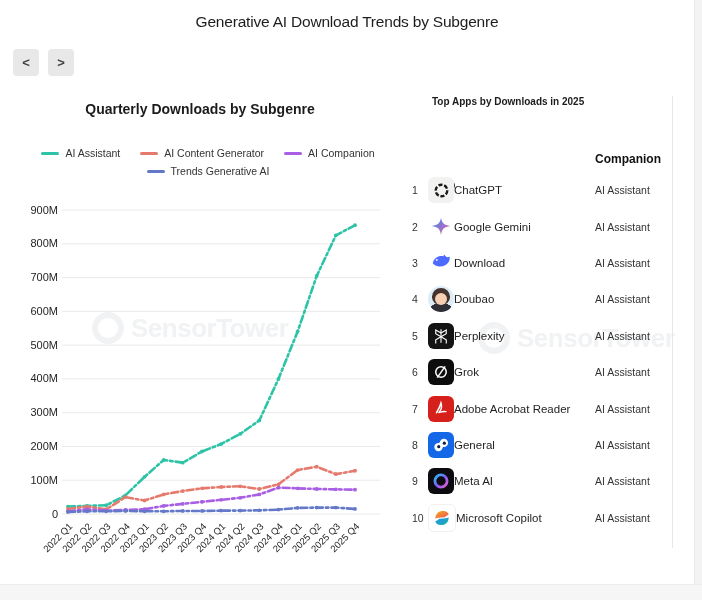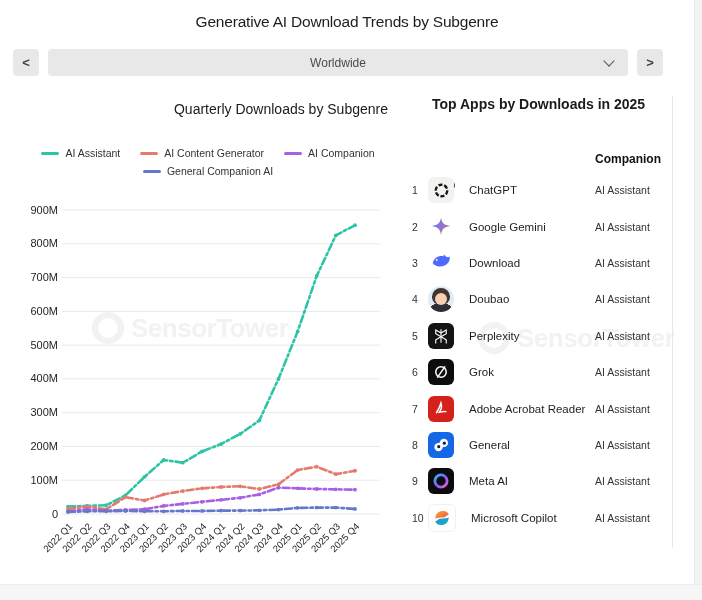--- a/index.html
+++ b/index.html
@@ -17,48 +17,48 @@
   
   .selector{position:absolute;top:49px;left:13px;width:650px;height:27px;display:flex;gap:9px;}
   .nav-btn{width:26px;height:27px;background:#e8e8e8;border:none;border-radius:4px;
     color:#3f3f3f;font-size:13px;font-weight:bold;display:flex;align-items:center;justify-content:center;cursor:pointer;padding:0;}
   .dropdown{flex:1;height:27px;background:#e8e8e8;border-radius:4px;position:relative;
     display:flex;align-items:center;justify-content:center;font-size:12px;color:#4a4a4a;cursor:pointer;}
   .dropdown .chev{position:absolute;right:15px;top:8px;width:7px;height:7px;
     border-right:1.7px solid #555;border-bottom:1.7px solid #555;transform:rotate(45deg);}
 
   
-  .chart-panel-title{position:absolute;top:101px;left:28px;width:360px;text-align:right;
-    font-size:14px;font-weight:normal;color:#1b1b1b;}
+  .chart-panel-title{position:absolute;top:101px;left:20px;width:360px;text-align:center;
+    font-size:14px;font-weight:bold;color:#1b1b1b;}
   .legend{position:absolute;top:147px;left:28px;width:360px;display:flex;flex-direction:column;align-items:center;gap:6px;
     font-size:10.5px;color:#333;}
   .legend-row{display:flex;gap:20px;}
   .legend-item{display:flex;align-items:center;gap:6px;cursor:pointer;}
   .legend-swatch{width:18px;height:3px;border-radius:2px;background:#999;}
   .chart-wrap{position:absolute;left:28px;top:192px;width:366px;height:400px;}
 
   
   .watermark{position:absolute;display:flex;align-items:center;gap:7px;pointer-events:none;
     color:#f0f2f3;font-weight:bold;font-size:26px;letter-spacing:-.5px;}
   .watermark .wm-ring{width:20px;height:20px;border:6px solid #f0f2f3;border-radius:50%;}
   .wm-left{left:92px;top:312px;}
   .wm-right{left:478px;top:322px;}
 
   
   .right-panel{position:absolute;left:412px;top:96px;width:262px;}
-  .right-panel-title{font-size:14px;font-weight:bold;color:#1b1b1b;padding-left:20px;}
+  .right-panel-title{font-size:10px;font-weight:bold;color:#1b1b1b;padding-left:20px;}
   .table-head{position:absolute;top:56px;left:0;width:262px;font-size:12px;font-weight:bold;color:#111;}
   .table-head .col-app{position:absolute;left:20px;margin-top:26px;}
   .table-head .col-sub{position:absolute;left:183px;}
   .rows{position:absolute;top:76px;left:0;width:262px;}
   .app-row{position:relative;height:36.4px;display:flex;align-items:center;cursor:pointer;}
   .rank{width:13px;font-size:10.5px;color:#333;text-align:left;flex:0 0 13px;}
   .ic{width:26px;height:26px;border-radius:6px;margin-left:3px;flex:0 0 26px;
     display:flex;align-items:center;justify-content:center;position:relative;overflow:hidden;}
-  .app-name{margin-left:15px;font-size:11.5px;color:#1e1e1e;white-space:nowrap;}
+  .app-name{margin-left:0;font-size:11.5px;color:#1e1e1e;white-space:nowrap;}
   .app-sub{position:absolute;left:183px;font-size:10.5px;color:#333;}
   .panel-divider{position:absolute;left:672px;top:96px;width:1px;height:452px;background:#e7e7e7;}
 
   
   .ic-chatgpt{background:#f2f2f0;}
   .ic-gemini{background:transparent;}
   .ic-deepseek{background:#ffffff;}
   .ic-doubao{border-radius:50%;background:radial-gradient(circle at 50% 118%, #2e2e36 0 42%, transparent 43%), #dcedf8;}
   .ic-doubao::before{content:"";position:absolute;left:4px;top:2px;width:18px;height:17px;border-radius:50% 50% 46% 46%;background:#43322e;}
   .ic-doubao::after{content:"";position:absolute;left:7px;top:7px;width:12px;height:12px;border-radius:50%;background:#f4cfb3;}
@@ -69,24 +69,20 @@
   .ic-metaai{background:#0b0b10;}
   .ic-copilot{background:#ffffff;border:1px solid #f0f0f0;}
 </style>
 </head>
 <body>
 
 <div class="app-title">Generative AI Download Trends by Subgenre</div>
 
 <div class="selector">
   <button class="nav-btn">&lt;</button>
-  <div class="dropdown">
-    <span>Worldwide</span>
-    <span class="chev"></span>
-  </div>
   <button class="nav-btn">&gt;</button>
 </div>
 
 <div class="chart-panel-title">Quarterly Downloads by Subgenre</div>
 
 <div class="legend">
   <div class="legend-row">
     <div class="legend-item">
       <span class="legend-swatch" style="background: rgb(44, 195, 167);"></span>
       <span>AI Assistant</span>
@@ -96,21 +92,21 @@
       <span>AI Content Generator</span>
     </div>
     <div class="legend-item">
       <span class="legend-swatch" style="background: rgb(168, 95, 227);"></span>
       <span>AI Companion</span>
     </div>
   </div>
   <div class="legend-row">
     <div class="legend-item">
       <span class="legend-swatch" style="background: rgb(100, 120, 200);"></span>
-      <span>General Companion AI</span>
+      <span>Trends Generative AI</span>
     </div>
   </div>
 </div>
 
 <div class="chart-wrap">
   <svg id="chart-svg" width="366" height="400" viewBox="0 0 366 400" xmlns="http://www.w3.org/2000/svg">
       <line x1="34" y1="322" x2="352" y2="322" stroke="#e9e9e9" stroke-width="1"></line>
       <text x="30" y="325.5" text-anchor="end" font-size="11" fill="#1f1f1f" font-family="&quot;Liberation Sans&quot;, sans-serif">0</text>
       <line x1="34" y1="288.22222222222223" x2="352" y2="288.22222222222223" stroke="#e9e9e9" stroke-width="1"></line>
       <text x="30" y="291.72222222222223" text-anchor="end" font-size="11" fill="#1f1f1f" font-family="&quot;Liberation Sans&quot;, sans-serif">100M</text>

